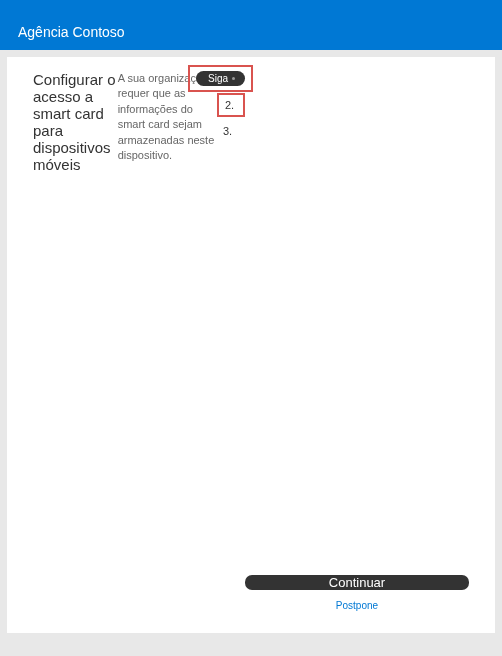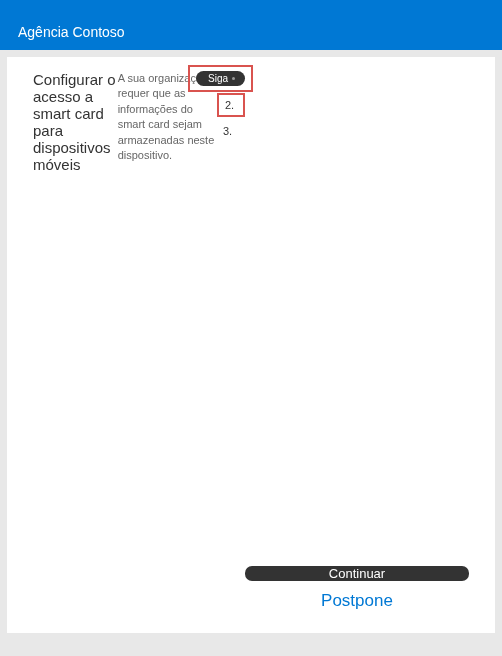--- a/index.html
+++ b/index.html
@@ -104,21 +104,21 @@
       color: #fff;
       border: none;
       border-radius: 7px;
       font-size: 13px;
       padding: 0 0;
       width: 224px;
       cursor: pointer;
     }
     .postpone {
       color: #0078d4;
-      font-size: 17px;
+      font-size: 10px;
       text-decoration: none;
       cursor: pointer;
     }
   </style>
 </head>
 <body>
 
 <div class="header">
   <div class="header-title">Agência Contoso</div>
 </div>

